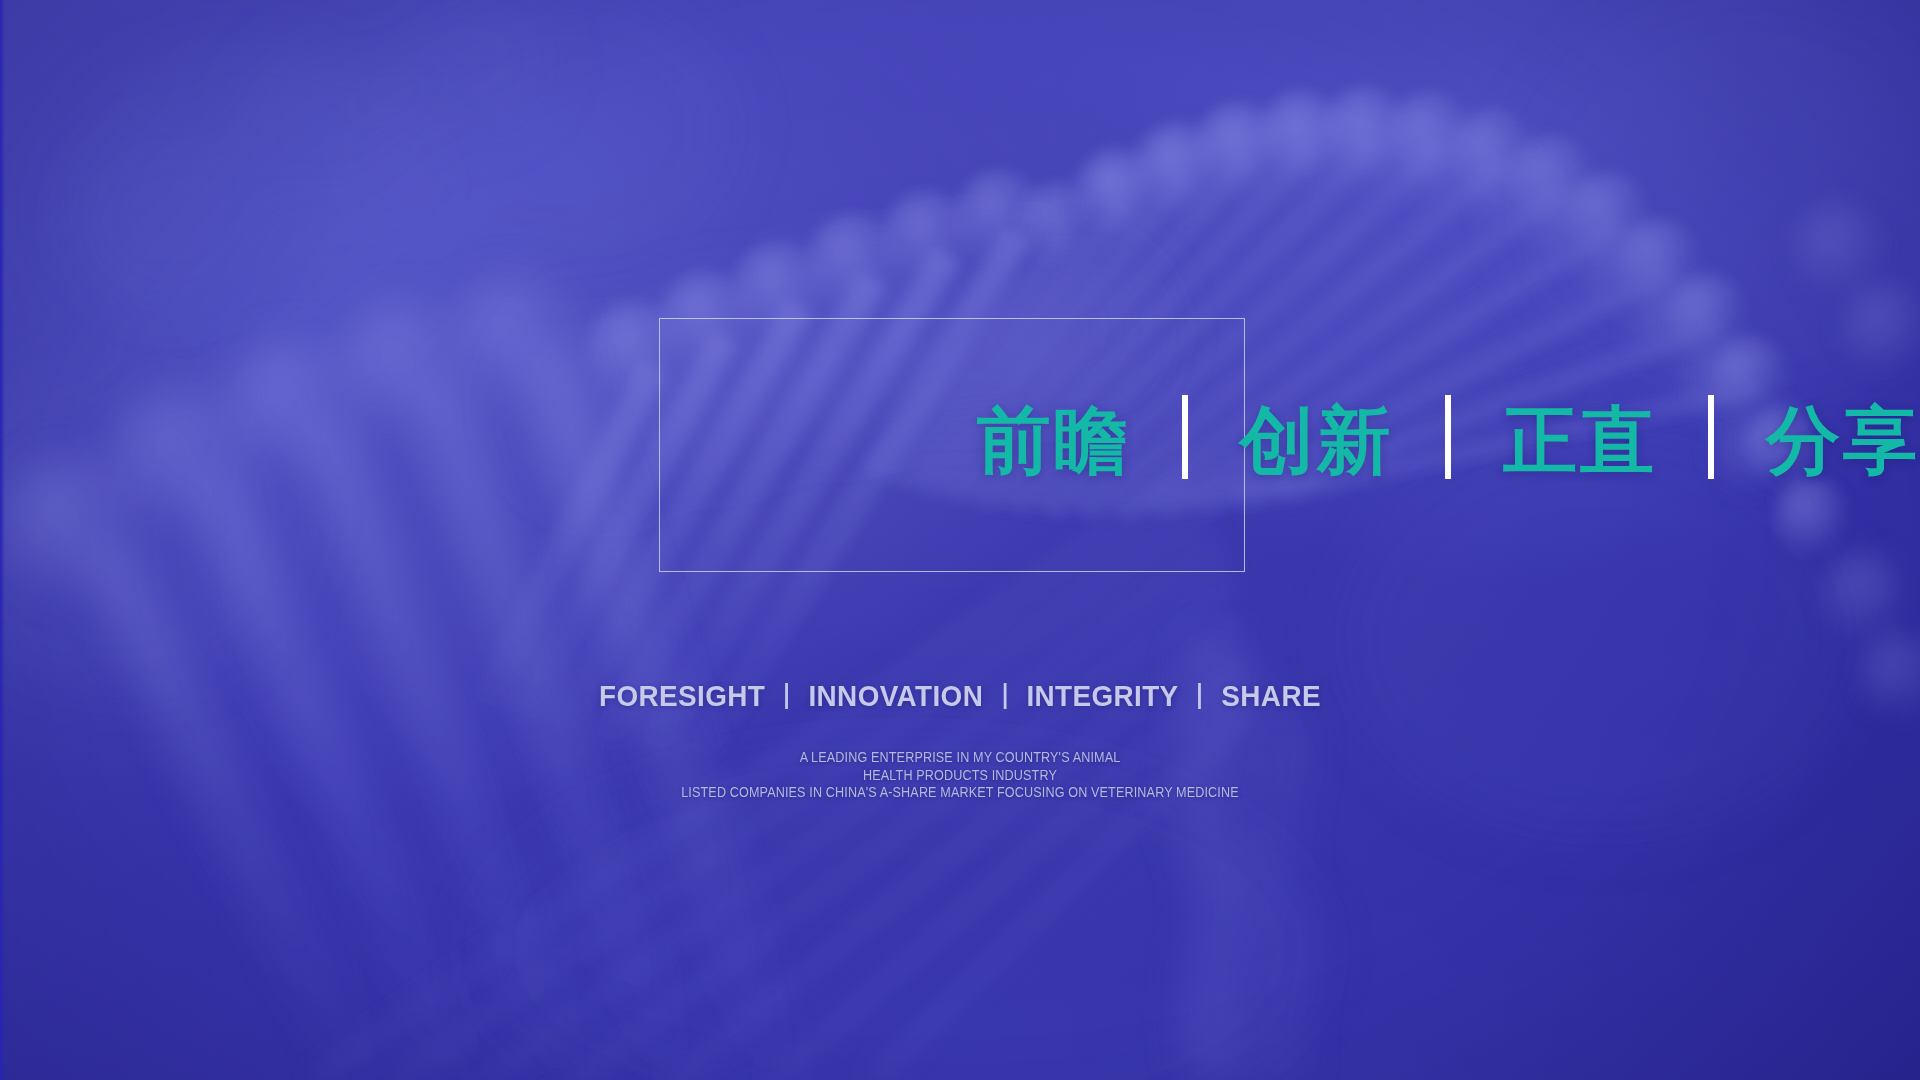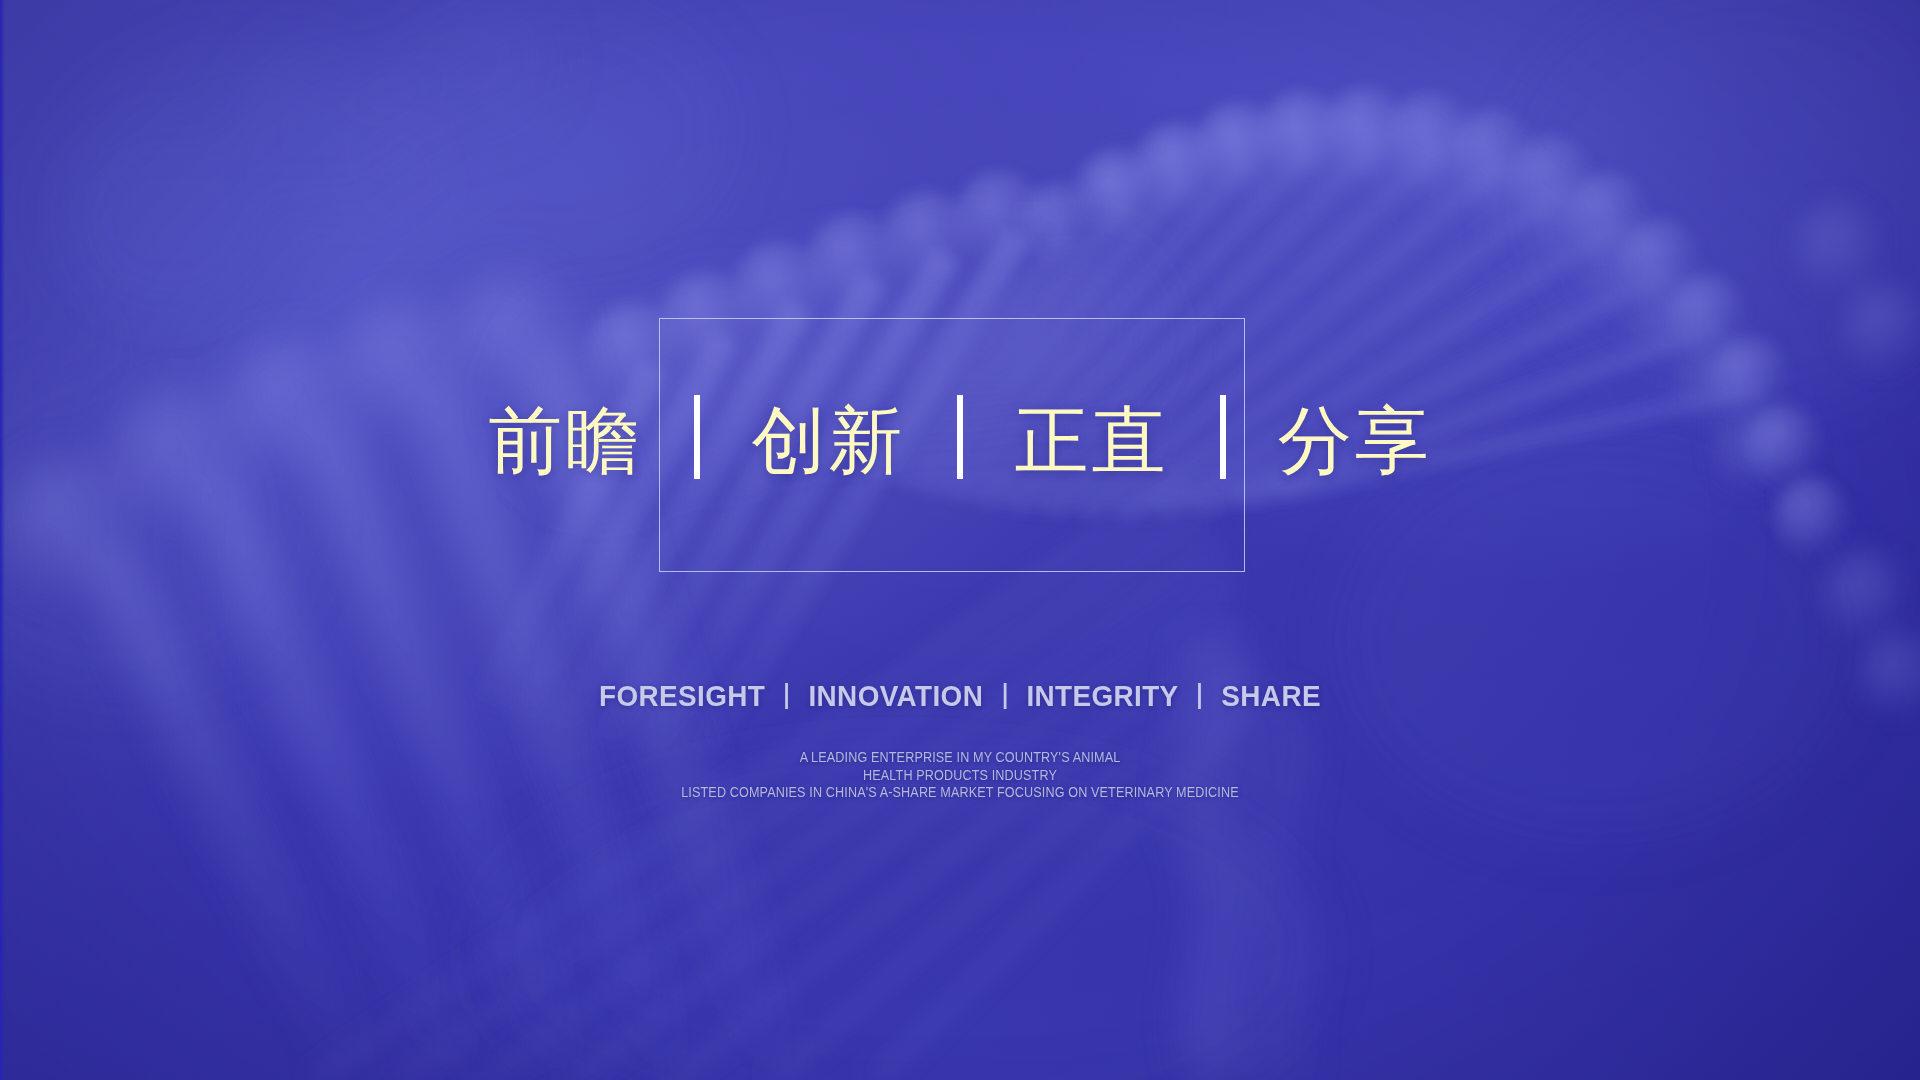--- a/index.html
+++ b/index.html
@@ -67,26 +67,26 @@
     width: 586px;
     height: 254px;
     border: 1.4px solid rgba(216,219,245,0.78);
     box-sizing: border-box;
   }
 
   .headline {
     position: absolute;
     left: 0; right: 0;
     top: 388px;
-    text-align: center;
+    text-align: right;
     white-space: nowrap;
-    color: #fef9c3;
+    color: #14b8a6;
     font-size: 74px;
     line-height: 96px;
-    font-weight: 400;
+    font-weight: 700;
     letter-spacing: 3px;
     text-shadow: 0 2px 10px rgba(20,16,90,0.30);
   }
   .headline .word { display: inline-block; vertical-align: middle; }
   .headline .sep {
     display: inline-block;
     vertical-align: middle;
     width: 6px;
     height: 84px;
     background: #ffffff;

